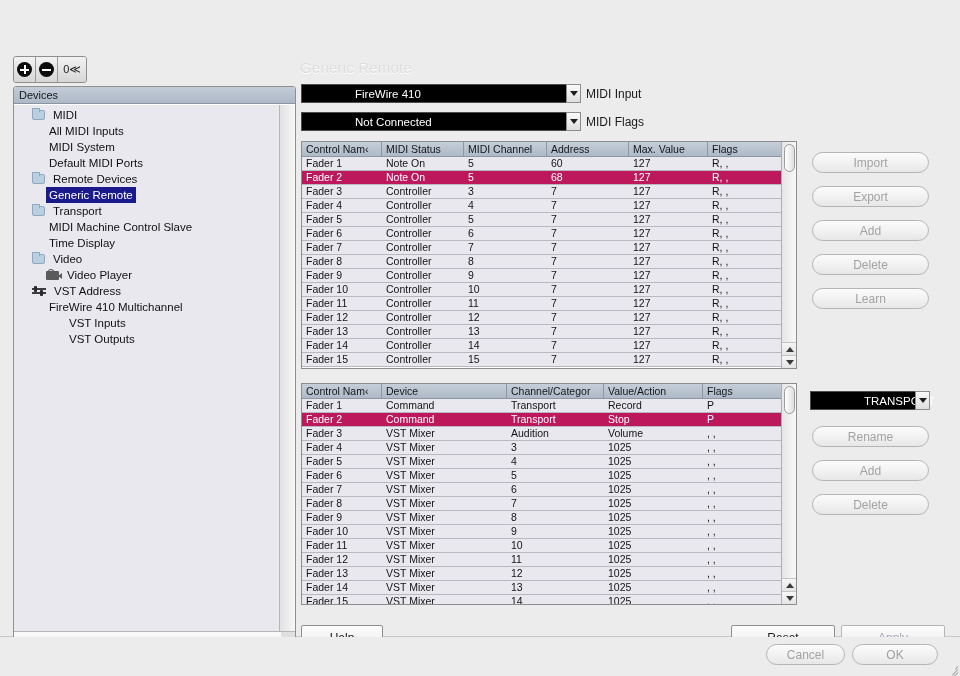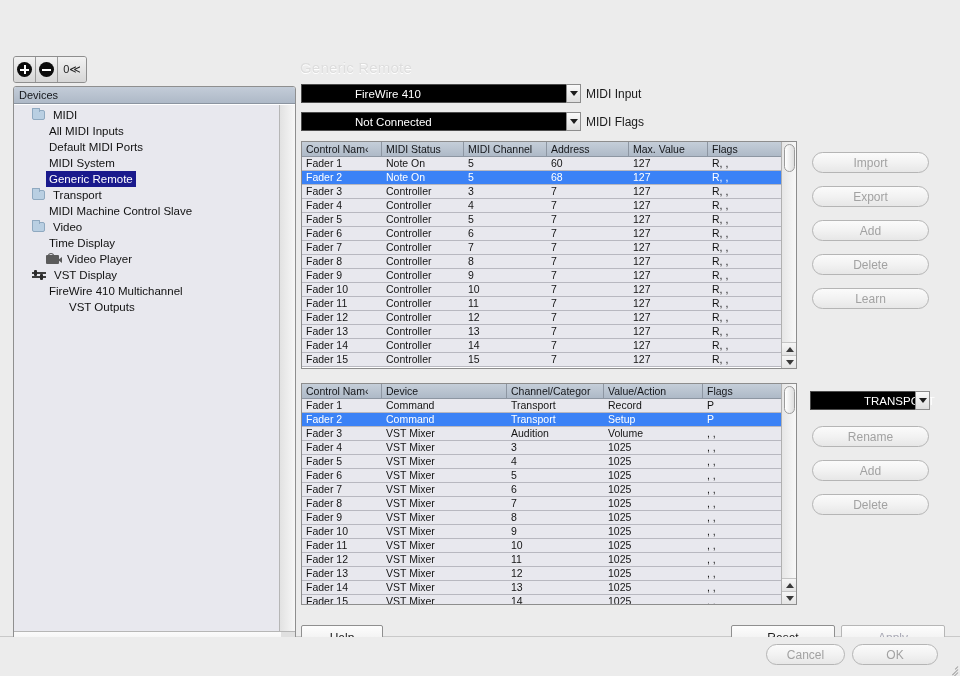--- a/index.html
+++ b/index.html
@@ -220,21 +220,21 @@
     display: flex; height: 14px;
     border-bottom: 1px solid #b8b8c0;
   }
   .trow .td {
     font-size: 10.5px; color: #141414;
     line-height: 13px;
     padding-left: 4px;
     overflow: hidden; white-space: nowrap;
     flex: 0 0 auto;
   }
-  .trow.sel { background: #3b82f6; }
+  .trow.sel { background: #be185d; }
   .trow.sel .td { color: #fff; }
 
   .tbl-vscroll {
     position: absolute; right: 0; top: 0; width: 15px; bottom: 0;
     background: linear-gradient(to right, #e6e6e6, #f8f8f8);
     border-left: 1px solid #b0b0b0;
   }
   .tbl-vscroll .thumb {
     position: absolute; left: 2px; top: 2px; width: 11px; height: 28px;
     border-radius: 6px;
@@ -319,57 +319,64 @@
       <div id="tree-header">Devices</div>
       <div id="tree-body">
           <div class="tree-row">
             <span class="folder-ico"></span>
             <span class="lbl">MIDI</span>
           </div>
           <div class="tree-row indent1">
             <span class="lbl">All MIDI Inputs</span>
           </div>
           <div class="tree-row indent1">
+            <span class="lbl">MIDI System</span>
+          </div>
+          <div class="tree-row indent1">
             <span class="lbl">Default MIDI Ports</span>
           </div>
-          <div class="tree-row indent1">
-            <span class="lbl">MIDI System</span>
+          <div class="tree-row">
+            <span class="folder-ico"></span>
+            <span class="lbl">Remote Devices</span>
           </div>
           <div class="tree-row indent1 sel">
             <span class="lbl">Generic Remote</span>
           </div>
           <div class="tree-row">
             <span class="folder-ico"></span>
             <span class="lbl">Transport</span>
           </div>
           <div class="tree-row indent1">
             <span class="lbl">MIDI Machine Control Slave</span>
           </div>
+          <div class="tree-row indent1">
+            <span class="lbl">Time Display</span>
+          </div>
           <div class="tree-row">
             <span class="folder-ico"></span>
             <span class="lbl">Video</span>
-          </div>
-          <div class="tree-row indent1">
-            <span class="lbl">Time Display</span>
           </div>
           <div class="tree-row indent1">
             <span class="cam-ico"></span>
             <span class="lbl">Video Player</span>
           </div>
           <div class="tree-row">
             <span class="mix-ico">
               <span class="bar b1"></span>
               <span class="bar b2"></span>
               <span class="kn k1"></span>
               <span class="kn k2"></span>
             </span>
-            <span class="lbl">VST Display</span>
+            <span class="lbl">VST Address</span>
           </div>
           <div class="tree-row indent1">
             <span class="lbl">FireWire 410 Multichannel</span>
+          </div>
+          <div class="tree-row indent2">
+            <span class="lbl">VST Inputs</span>
           </div>
           <div class="tree-row indent2">
             <span class="lbl">VST Outputs</span>
           </div>
         </div>
       <div id="tree-vscroll"></div>
       <div id="tree-hscroll">
         <div class="corner"></div>
       </div>
     </div>
@@ -547,21 +554,21 @@
             <div class="td" style="width: 80px;">Fader 1</div>
             <div class="td" style="width: 125px;">Command</div>
             <div class="td" style="width: 97px;">Transport</div>
             <div class="td" style="width: 99px;">Record</div>
             <div class="td" style="width: 95px;">P</div>
           </div>
           <div class="trow sel">
             <div class="td" style="width: 80px;">Fader 2</div>
             <div class="td" style="width: 125px;">Command</div>
             <div class="td" style="width: 97px;">Transport</div>
-            <div class="td" style="width: 99px;">Setup</div>
+            <div class="td" style="width: 99px;">Stop</div>
             <div class="td" style="width: 95px;">P</div>
           </div>
           <div class="trow">
             <div class="td" style="width: 80px;">Fader 3</div>
             <div class="td" style="width: 125px;">VST Mixer</div>
             <div class="td" style="width: 97px;">Audition</div>
             <div class="td" style="width: 99px;">Volume</div>
             <div class="td" style="width: 95px;">, ,</div>
           </div>
           <div class="trow">

